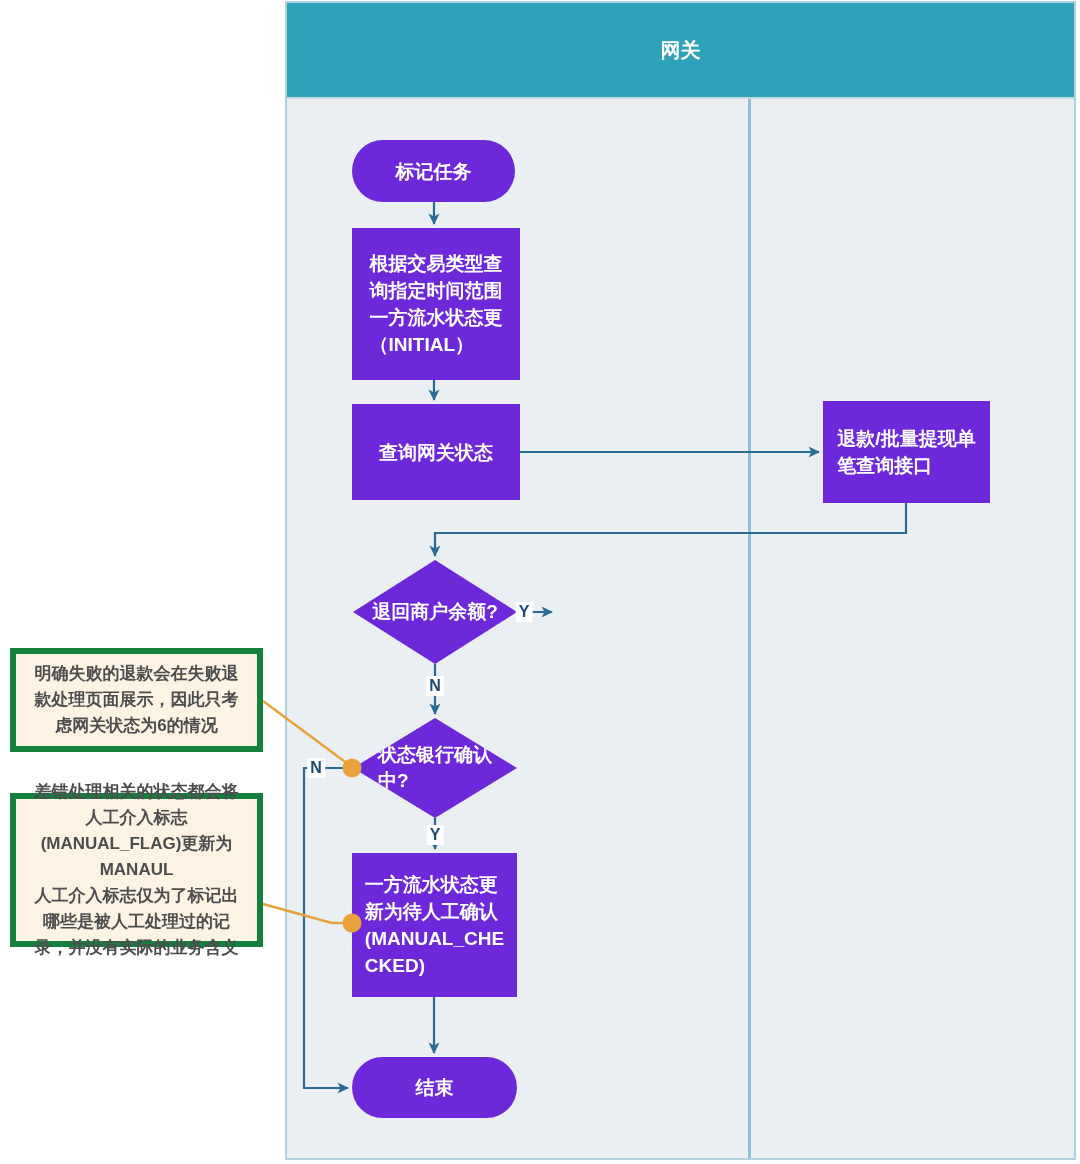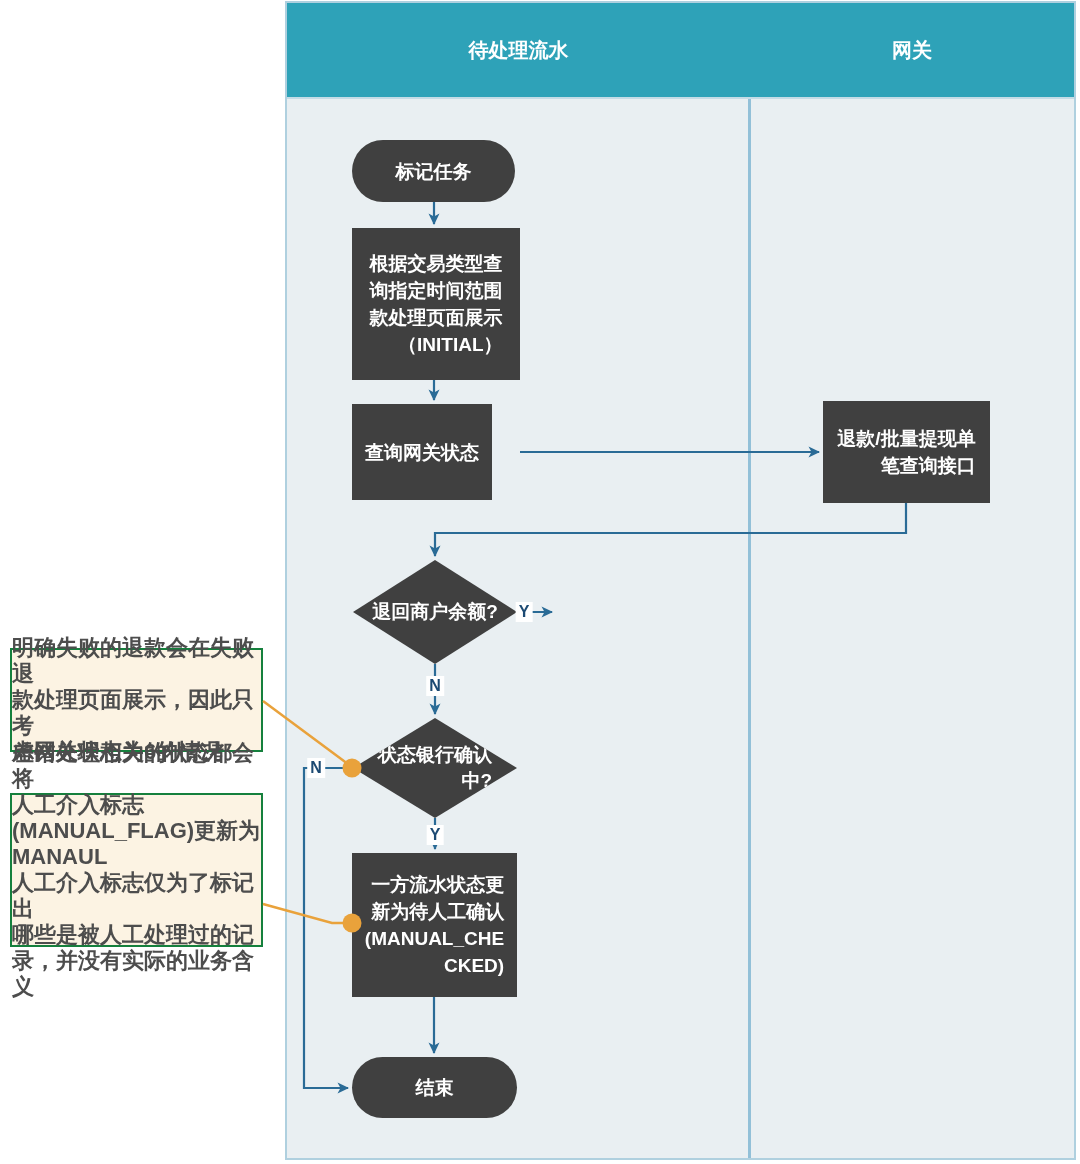--- a/index.html
+++ b/index.html
@@ -25,38 +25,38 @@
   }
   .lane-title.l1 { width: 463px; }
   .lane-title.l2 { flex: 1; }
   .lane-divider {
     position: absolute; left: 461px; top: 96px; bottom: 0; width: 3px;
     background: #92C0D8;
   }
 
   
   .node {
-    position: absolute; background: #404040; color: #ffffff;
+    position: absolute; background: #6d28d9; color: #ffffff;
     display: flex; align-items: center; justify-content: center;
-    text-align: right; font-size: 19px; font-weight: bold;
+    text-align: left; font-size: 19px; font-weight: bold;
     white-space: pre-line; line-height: 27px; box-sizing: border-box;
     z-index: 2;
   }
   .pill { border-radius: 32px; }
   .diamond {
     clip-path: polygon(50% 0, 100% 50%, 50% 100%, 0 50%);
     line-height: 26px;
   }
 
   
   .ann {
-    position: absolute; background: #FCF3E3; border: 2px solid #15803d;
-    color: #4D4D4D; font-size: 22px; font-weight: bold; line-height: 26px;
+    position: absolute; background: #FCF3E3; border: 6px solid #15803d;
+    color: #4D4D4D; font-size: 17px; font-weight: bold; line-height: 26px;
     display: flex; align-items: center; justify-content: center;
-    text-align: left; white-space: pre-line; box-sizing: border-box;
+    text-align: center; white-space: pre-line; box-sizing: border-box;
     z-index: 2;
   }
 
   
   svg.wires {
     position: absolute; left: 0; top: 0; z-index: 3; pointer-events: none;
   }
 
   
   .edge-label {
@@ -65,34 +65,33 @@
     padding: 0 3px; line-height: 20px; z-index: 4;
   }
 </style>
 </head>
 <body>
 
 <div id="canvas">
 
   <div class="lane-container">
     <div class="lane-header">
-      <div class="lane-title l1">待处理流水</div>
       <div class="lane-title l2">网关</div>
     </div>
     <div class="lane-divider"></div>
   </div>
 
   <div class="node pill" style="left:352px;top:140px;width:163px;height:62px;">标记任务</div>
 
   <div class="node" style="left:352px;top:228px;width:168px;height:152px;">根据交易类型查
 询指定时间范围
-款处理页面展示
+一方流水状态更
 （INITIAL）</div>
 
-  <div class="node" style="left:352px;top:404px;width:140px;height:96px;">查询网关状态</div>
+  <div class="node" style="left:352px;top:404px;width:168px;height:96px;">查询网关状态</div>
 
   <div class="node diamond" style="left:353px;top:560px;width:164px;height:104px;">退回商户余额?</div>
 
   <div class="node" style="left:823px;top:401px;width:167px;height:102px;">退款/批量提现单
 笔查询接口</div>
 
 
   <div class="node diamond" style="left:353px;top:718px;width:164px;height:100px;">状态银行确认
 中?</div>
 

